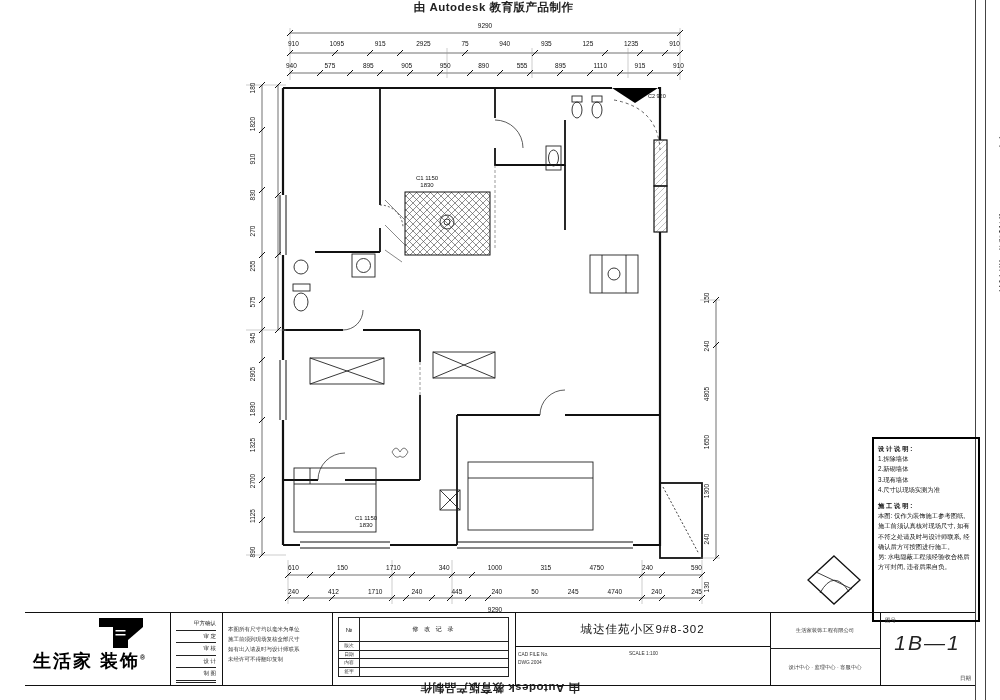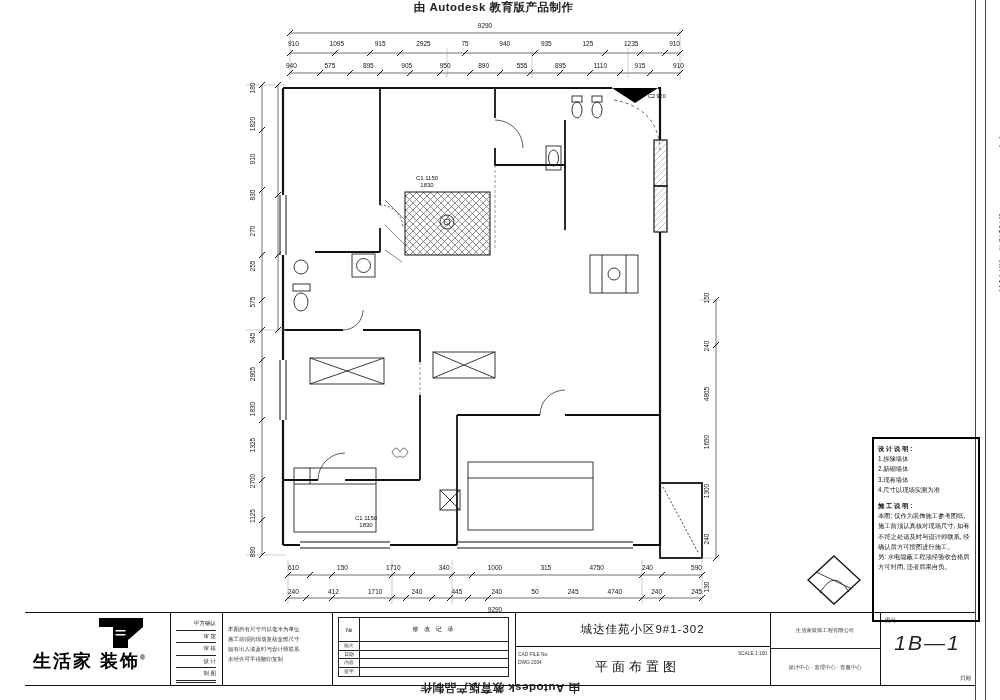--- a/index.html
+++ b/index.html
@@ -362,27 +362,26 @@
             </div>
             <div class="rev-row">
               <div class="rl">签字</div>
               <div></div>
             </div>
           </div>
       </div>
     </div>
 
     <div class="cell proj-cell">
-      <div class="proj-top">城达佳苑小区9#1-302</div>
+      <div class="proj-top">城达佳苑小区9#8-302</div>
       <div class="proj-bottom">
         <div class="pl">
           <div>CAD FILE No.</div>
           <div>DWG 2004</div>
         </div>
-        <div class="pc">平面布置图</div>
         <div class="pr">SCALE 1:100</div>
       </div>
     </div>
 
     <div class="cell comp-cell">
       <div class="comp-row">生活家装饰工程有限公司</div>
       <div class="comp-row">设计中心 · 监理中心 · 客服中心</div>
     </div>
 
     <div class="cell sheetno-cell">

